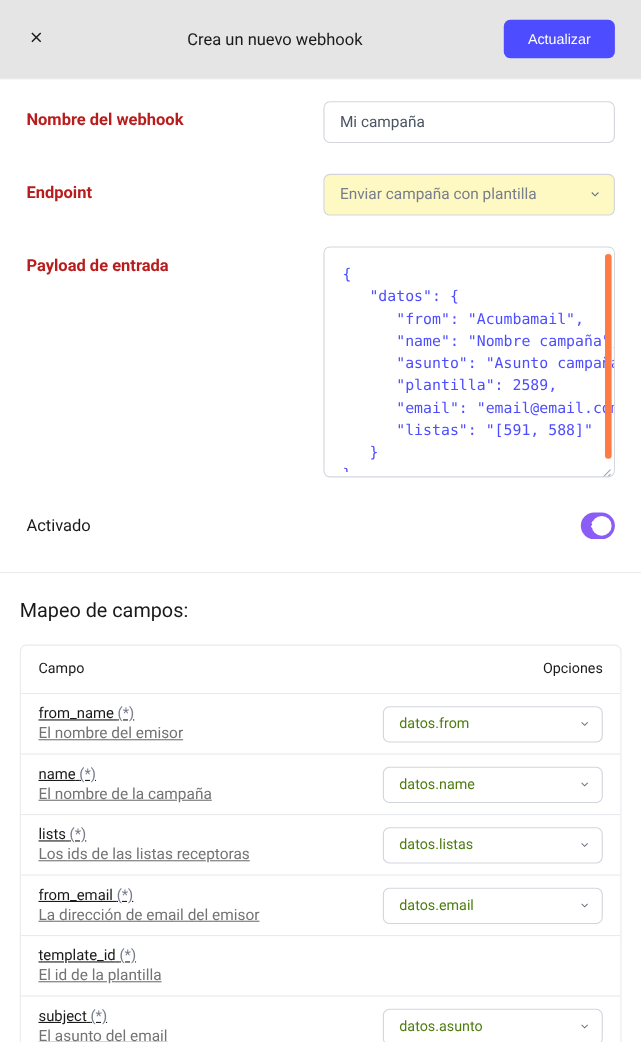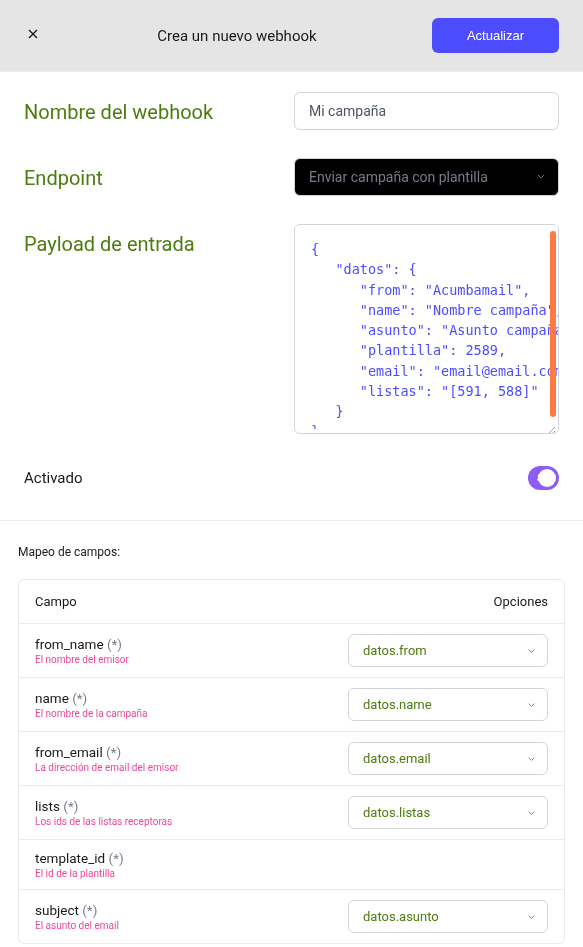--- a/index.html
+++ b/index.html
@@ -38,41 +38,42 @@
       flex: 1;
       text-align: center;
       font-size: 15px;
       color: #1a1a1a;
     }
     .update-btn {
       background: #4d4dff;
       color: #ffffff;
       border: none;
       border-radius: 6px;
-      padding: 10px 35px;
+      padding: 10px 22px;
       font-size: 13px;
       cursor: pointer;
     }
     .form-body {
       padding: 20px 24px 30px 24px;
       border-bottom: 1px solid #e8eaed;
     }
     .form-row {
       display: flex;
       align-items: flex-start;
       margin-bottom: 28px;
     }
     .form-row:last-child {
       margin-bottom: 0;
     }
     .form-label {
       flex: 0 0 270px;
-      font-size: 20px;
-      color: #4d7c0f;
+      font-size: 15px;
+      color: #b91c1c;
       padding-top: 8px;
+      font-weight: bold;
     }
     .form-input-wrap {
       flex: 1;
       position: relative;
       border-radius: 14px;
     }
     .text-input, .select-input {
       width: 100%;
       border: 1px solid #d1d5db;
       border-radius: 6px;
@@ -80,21 +81,21 @@
       font-size: 14px;
       color: #4b5563;
       font-family: inherit;
     }
     .select-input {
       padding-right: 34px;
       color: #787d8c;
       cursor: pointer;
       appearance: none;
       -webkit-appearance: none;
-      background: #000000;
+      background: #fef9c3;
     }
     .select-chevron {
       position: absolute;
       right: 12px;
       top: 50%;
       transform: translateY(-50%);
       pointer-events: none;
     }
     .select-chevron svg {
       width: 12px;
@@ -180,21 +181,21 @@
       height: 18px;
       background: #fff;
       border-radius: 50%;
       position: absolute;
       right: 3px;
     }
     .mapping-section {
       padding: 24px 18px 0 18px;
     }
     .mapping-title {
-      font-size: 12px;
+      font-size: 18px;
       color: #1a1a1a;
       margin-bottom: 20px;
     }
     .mapping-table {
       border: 1px solid #e8eaed;
       border-radius: 6px;
       overflow: hidden;
     }
     .mapping-header {
       display: flex;
@@ -213,28 +214,30 @@
     }
     .mapping-row:last-child {
       border-bottom: none;
     }
     .mapping-field {
       flex: 1;
     }
     .field-name {
       font-size: 13.5px;
       color: #1a1a1a;
+      text-decoration: underline;
     }
     .field-required {
       color: #787d8c;
     }
     .field-desc {
-      font-size: 10px;
-      color: #ec4899;
+      font-size: 14px;
+      color: #737373;
       margin-top: 2px;
+      text-decoration: underline;
     }
     .mapping-select-wrap {
       flex: 0 0 200px;
       position: relative;
     }
     .mapping-select {
       width: 100%;
       border: 1px solid #d1d5db;
       border-radius: 6px;
       padding: 8px 30px 8px 14px;
@@ -361,48 +364,48 @@
       <div class="mapping-select">datos.name</div>
       <span class="mapping-select-chevron">
         <svg viewBox="0 0 24 24" fill="none">
                 <path d="M6 9l6 6 6-6"></path>
               </svg>
       </span>
     </div>
   </div>
         <div class="mapping-row">
     <div class="mapping-field">
+      <div class="field-name"><span>lists</span> <span class="field-required">(*)</span></div>
+      <div class="field-desc">Los ids de las listas receptoras</div>
+    </div>
+    <div class="mapping-select-wrap">
+      <div class="mapping-select">datos.listas</div>
+      <span class="mapping-select-chevron">
+        <svg viewBox="0 0 24 24" fill="none">
+                <path d="M6 9l6 6 6-6"></path>
+              </svg>
+      </span>
+    </div>
+  </div>
+        <div class="mapping-row">
+    <div class="mapping-field">
       <div class="field-name"><span>from_email</span> <span class="field-required">(*)</span></div>
       <div class="field-desc">La dirección de email del emisor</div>
     </div>
     <div class="mapping-select-wrap">
       <div class="mapping-select">datos.email</div>
       <span class="mapping-select-chevron">
         <svg viewBox="0 0 24 24" fill="none">
                 <path d="M6 9l6 6 6-6"></path>
               </svg>
       </span>
     </div>
   </div>
         <div class="mapping-row">
     <div class="mapping-field">
-      <div class="field-name"><span>lists</span> <span class="field-required">(*)</span></div>
-      <div class="field-desc">Los ids de las listas receptoras</div>
-    </div>
-    <div class="mapping-select-wrap">
-      <div class="mapping-select">datos.listas</div>
-      <span class="mapping-select-chevron">
-        <svg viewBox="0 0 24 24" fill="none">
-                <path d="M6 9l6 6 6-6"></path>
-              </svg>
-      </span>
-    </div>
-  </div>
-        <div class="mapping-row">
-    <div class="mapping-field">
       <div class="field-name"><span>template_id</span> <span class="field-required">(*)</span></div>
       <div class="field-desc">El id de la plantilla</div>
     </div>
   </div>
         <div class="mapping-row">
     <div class="mapping-field">
       <div class="field-name"><span>subject</span> <span class="field-required">(*)</span></div>
       <div class="field-desc">El asunto del email</div>
     </div>
     <div class="mapping-select-wrap">

